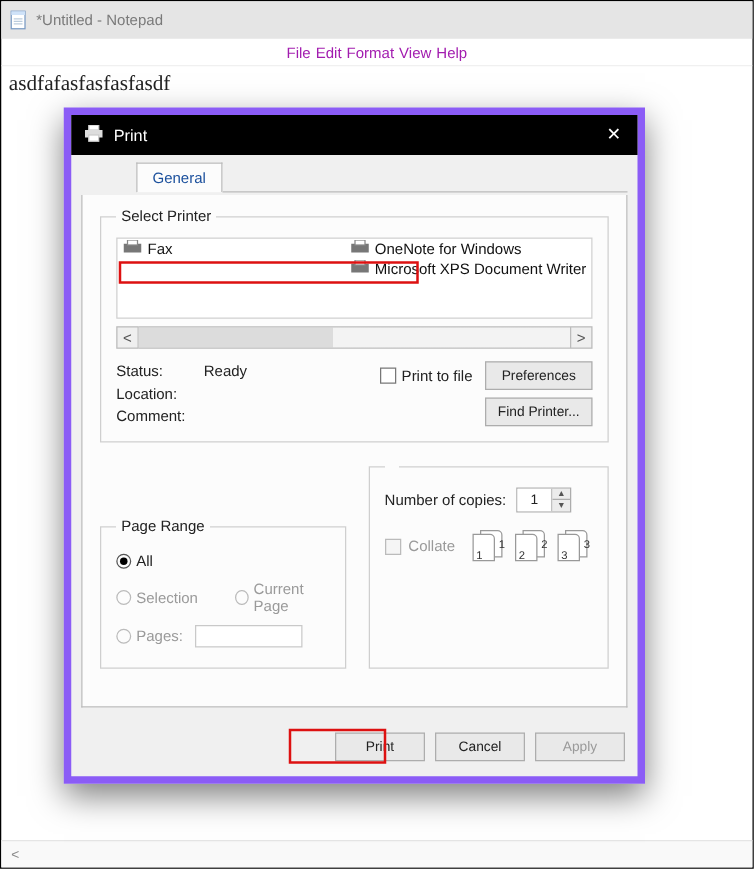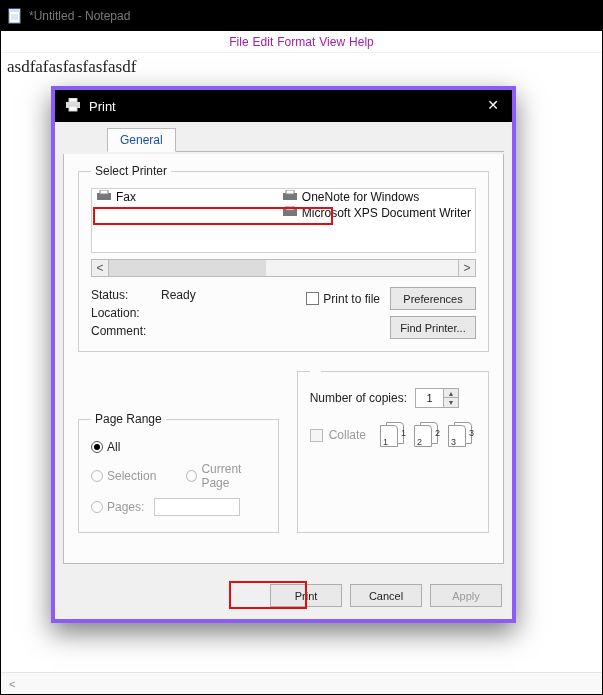--- a/index.html
+++ b/index.html
@@ -1,31 +1,31 @@
 <!DOCTYPE html>
 <html><head>
 <meta charset="utf-8">
 <style>
 * { box-sizing: border-box; margin: 0; padding: 0; font-family: "Segoe UI", Tahoma, sans-serif; font-size: 12px; }
 body { background: #fff; width: 603px; height: 695px; position: relative; overflow: hidden; border: 1px solid #000; }
 
 
-.np-titlebar { height: 30px; display: flex; align-items: center; padding: 0 6px; background: #000000; }
+.np-titlebar { height: 30px; display: flex; align-items: center; padding: 0 6px; background: #e5e5e5; }
 .np-titlebar .icon { width: 16px; height: 16px; margin-right: 6px; }
 .np-titlebar .title { color: #7a7a7a; font-size: 12px; }
 .np-menubar { height: 22px; display: flex; align-items: center; gap: 4px; padding: 0 8px; color: #a21caf; border-bottom: 1px solid #f0f0f0; justify-content: center; }
 .np-menubar span { cursor: default; }
 .np-content { padding: 4px 6px; font-family: Liberation Serif, serif; font-size: 17px; color: #222; }
 .np-statusbar { position: absolute; bottom: 0; left: 0; right: 0; height: 22px; border-top: 1px solid #e5e5e5; background: #f9f9f9; display:flex; align-items:center; padding: 0 8px; color:#888;}
 .np-statusbar .chev { font-size: 11px; color:#888;}
 
 
 .dlg {
   position: absolute; top: 85px; left: 50px; width: 465px;
-  background: #f0f0f0; border: 4px solid #8b5cf6;
+  background: #f0f0f0; border: 6px solid #8b5cf6;
   box-shadow: 0 10px 25px rgba(0,0,0,0.5);
 }
 .dlg-header { height: 32px; background: #000; color: #fff; display: flex; align-items: center; padding: 0 10px; }
 .dlg-header .t { font-size: 13px; margin-left: 8px; flex: 1; }
 .dlg-header .close { width: 18px; height: 18px; color: #fff; font-size: 14px; text-align: center; cursor: pointer; }
 .dlg-body { padding: 6px 8px 10px 8px; }
 
 .tabstrip { display: flex; border-bottom: 1px solid #bbb; margin-bottom: 2px; margin-left: 44px; }
 .tab { padding: 4px 12px; background: #fcfcfc; border: 1px solid #bbb; border-bottom: 1px solid #fcfcfc; margin-bottom: -1px; color: #1a4f9c; }
 .tabpanel { background: #fcfcfc; border: 1px solid #bbb; border-top: none; padding: 10px 14px 18px 14px; }

